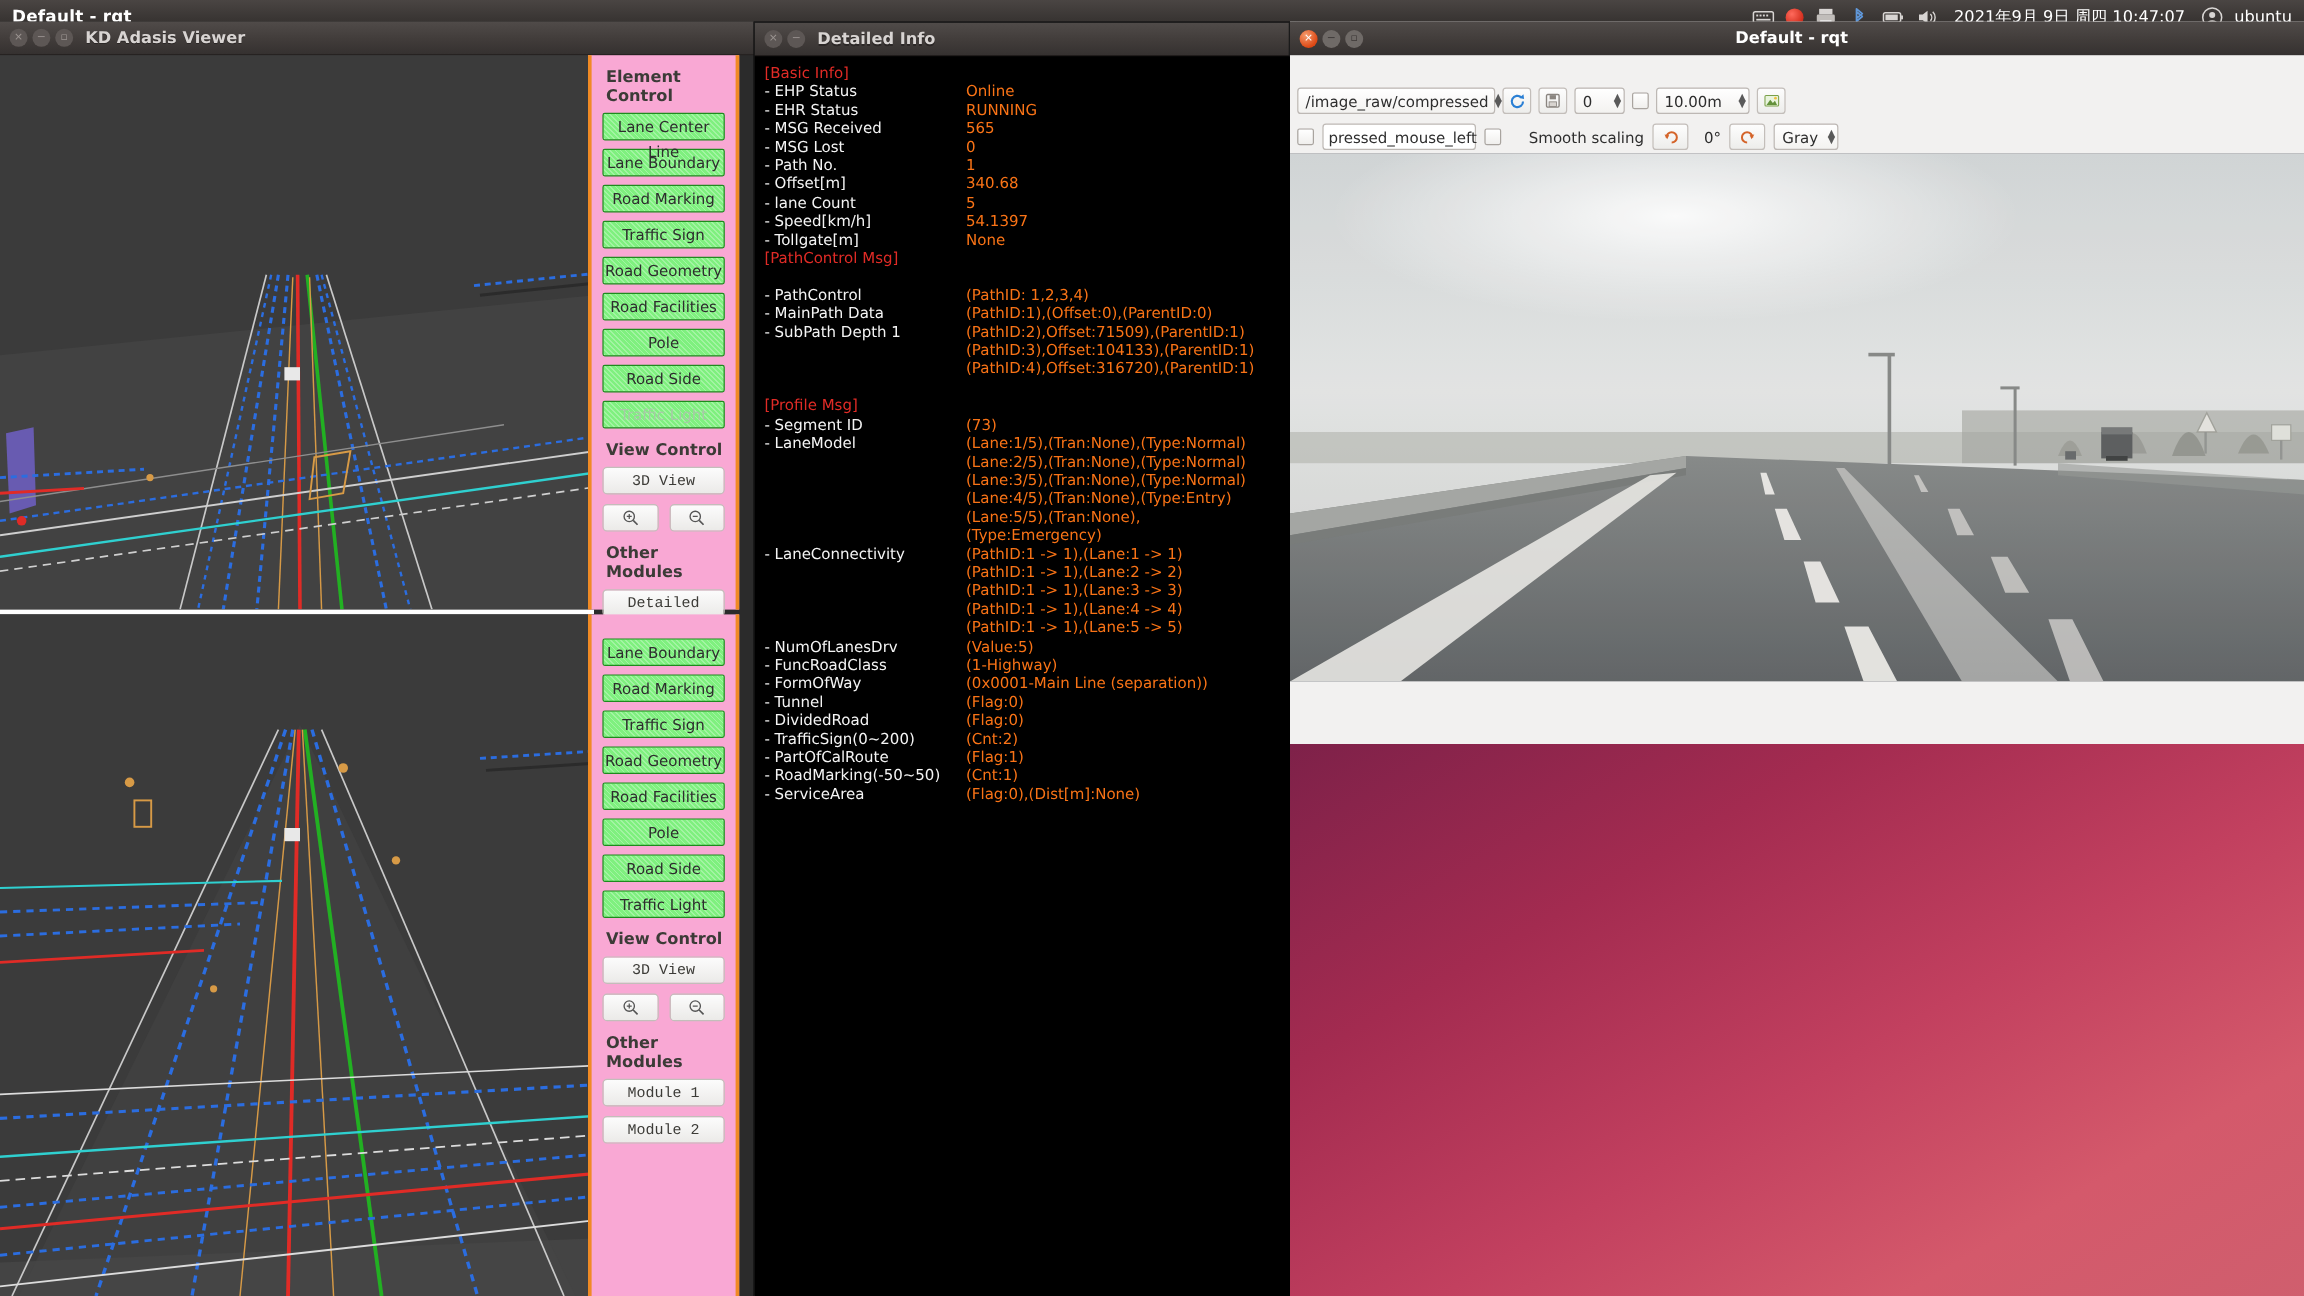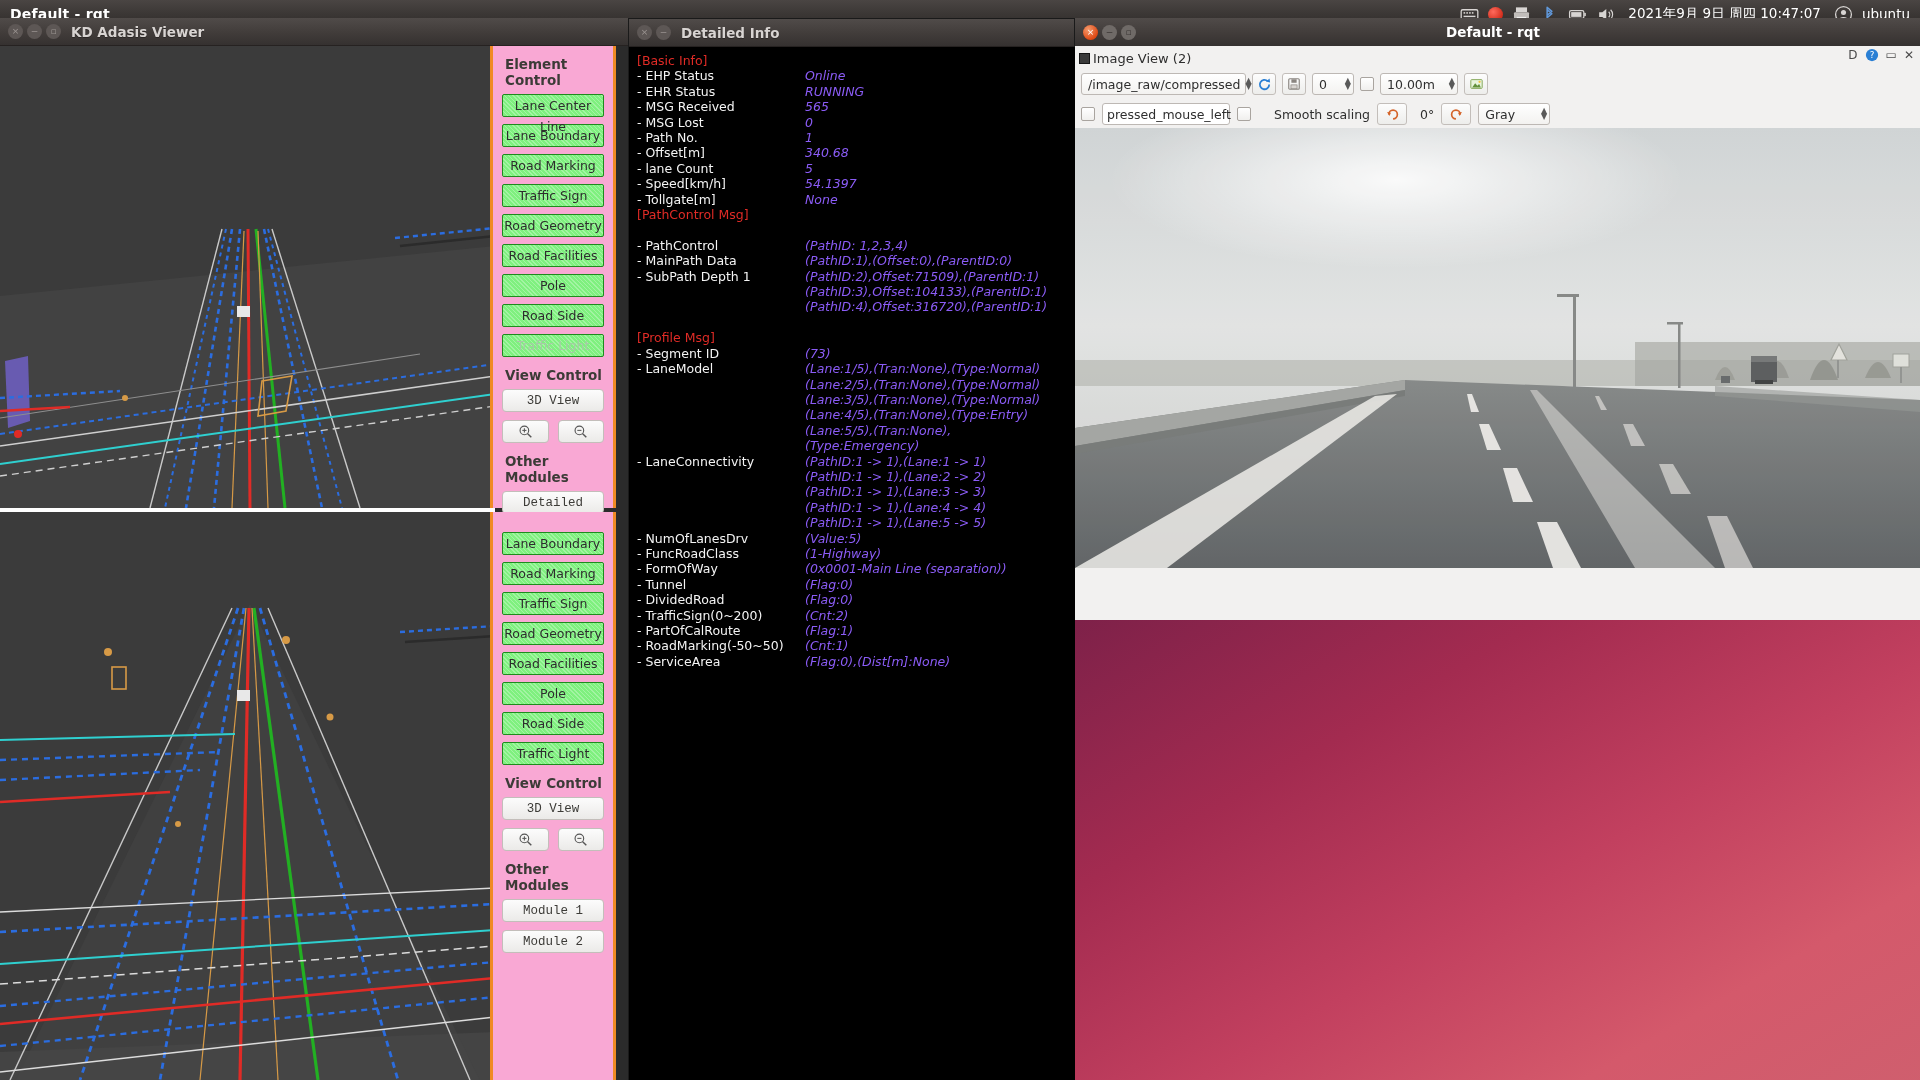--- a/index.html
+++ b/index.html
@@ -112,21 +112,21 @@
     position: absolute; left: 628px; top: 18px; width: 447px; height: 1062px;
     background: #000;
     border: 1px solid #1a1a1a;
   }
   #info-body {
     position: absolute; left: 0; top: 28px; width: 447px; height: 1034px;
     background: #000; overflow: hidden; padding: 6px 0 0 4px;
   }
   .info-row { display: flex; line-height: 15.4px; font-size: 12.5px; white-space: pre; }
   .info-key { width: 172px; color: #f4f4f4; padding-left: 4px; }
-  .info-val { color: #8b5cf6; font-style: italic; }
+  .info-val { color: #f97316; }
   .info-section { color: #e02b26; font-size: 12.5px; line-height: 15.4px; padding-left: 4px; }
   .info-blank { height: 15.4px; }
 
   
   #rqt-window {
     position: absolute; left: 1075px; top: 18px; width: 845px; height: 1062px;
     background: #f2f1f0;
   }
   #rqt-titlebar {
     position: absolute; left: 0; top: 0; width: 845px; height: 28px;
@@ -442,33 +442,20 @@
   <div id="rqt-window">
     <div id="rqt-titlebar">
       <div class="wbtns">
         <span class="wbtn close active">×</span>
         <span class="wbtn plain">−</span>
         <span class="wbtn plain">▫</span>
       </div>
       <span class="rqt-title-center">Default - rqt</span>
     </div>
 
-    <div id="imgview-header">
-      <span class="iv-dockicon"></span>
-      <span>Image View (2)</span>
-      <div class="iv-header-right">
-        <span>D</span>
-        <svg width="14" height="14" viewBox="0 0 16 16">
-          <circle cx="8" cy="8" r="7" fill="#2a7fd4"></circle>
-          <text x="8" y="11.6" font-size="10" fill="#fff" text-anchor="middle" font-family="DejaVu Sans, sans-serif">?</text>
-        </svg>
-        <span>▭</span>
-        <span>✕</span>
-      </div>
-    </div>
 
     <div id="imgview-toolbar1">
       <div class="combo" style="width:165px">
         <span style="flex:1">/image_raw/compressed</span>
         <span class="spin-arrows">
             <span>▲</span>
             <span>▼</span>
           </span>
       </div>
       <div class="tbtn">
@@ -521,21 +508,21 @@
           <polygon points="2.2,5.4 6.4,6 4.6,9.6" fill="#d4642a"></polygon>
         </svg>
       </div>
       <span class="tlabel" style="margin-left:6px">0°</span>
       <div class="tbtn" style="width:30px">
         <svg width="15" height="15" viewBox="0 0 16 16">
           <path d="M12 8a4.6 4.6 0 10-4.6 4.6" fill="none" stroke="#d4642a" stroke-width="1.8"></path>
           <polygon points="13.8,5.4 9.6,6 11.4,9.6" fill="#d4642a"></polygon>
         </svg>
       </div>
-      <div class="combo" style="width:72px">
+      <div class="combo" style="width:54px">
         <span style="flex:1">Gray</span>
         <span class="spin-arrows">
             <span>▲</span>
             <span>▼</span>
           </span>
       </div>
     </div>
 
     <div id="imgview-canvas">
       <svg width="845" height="440" viewBox="0 0 845 440">

